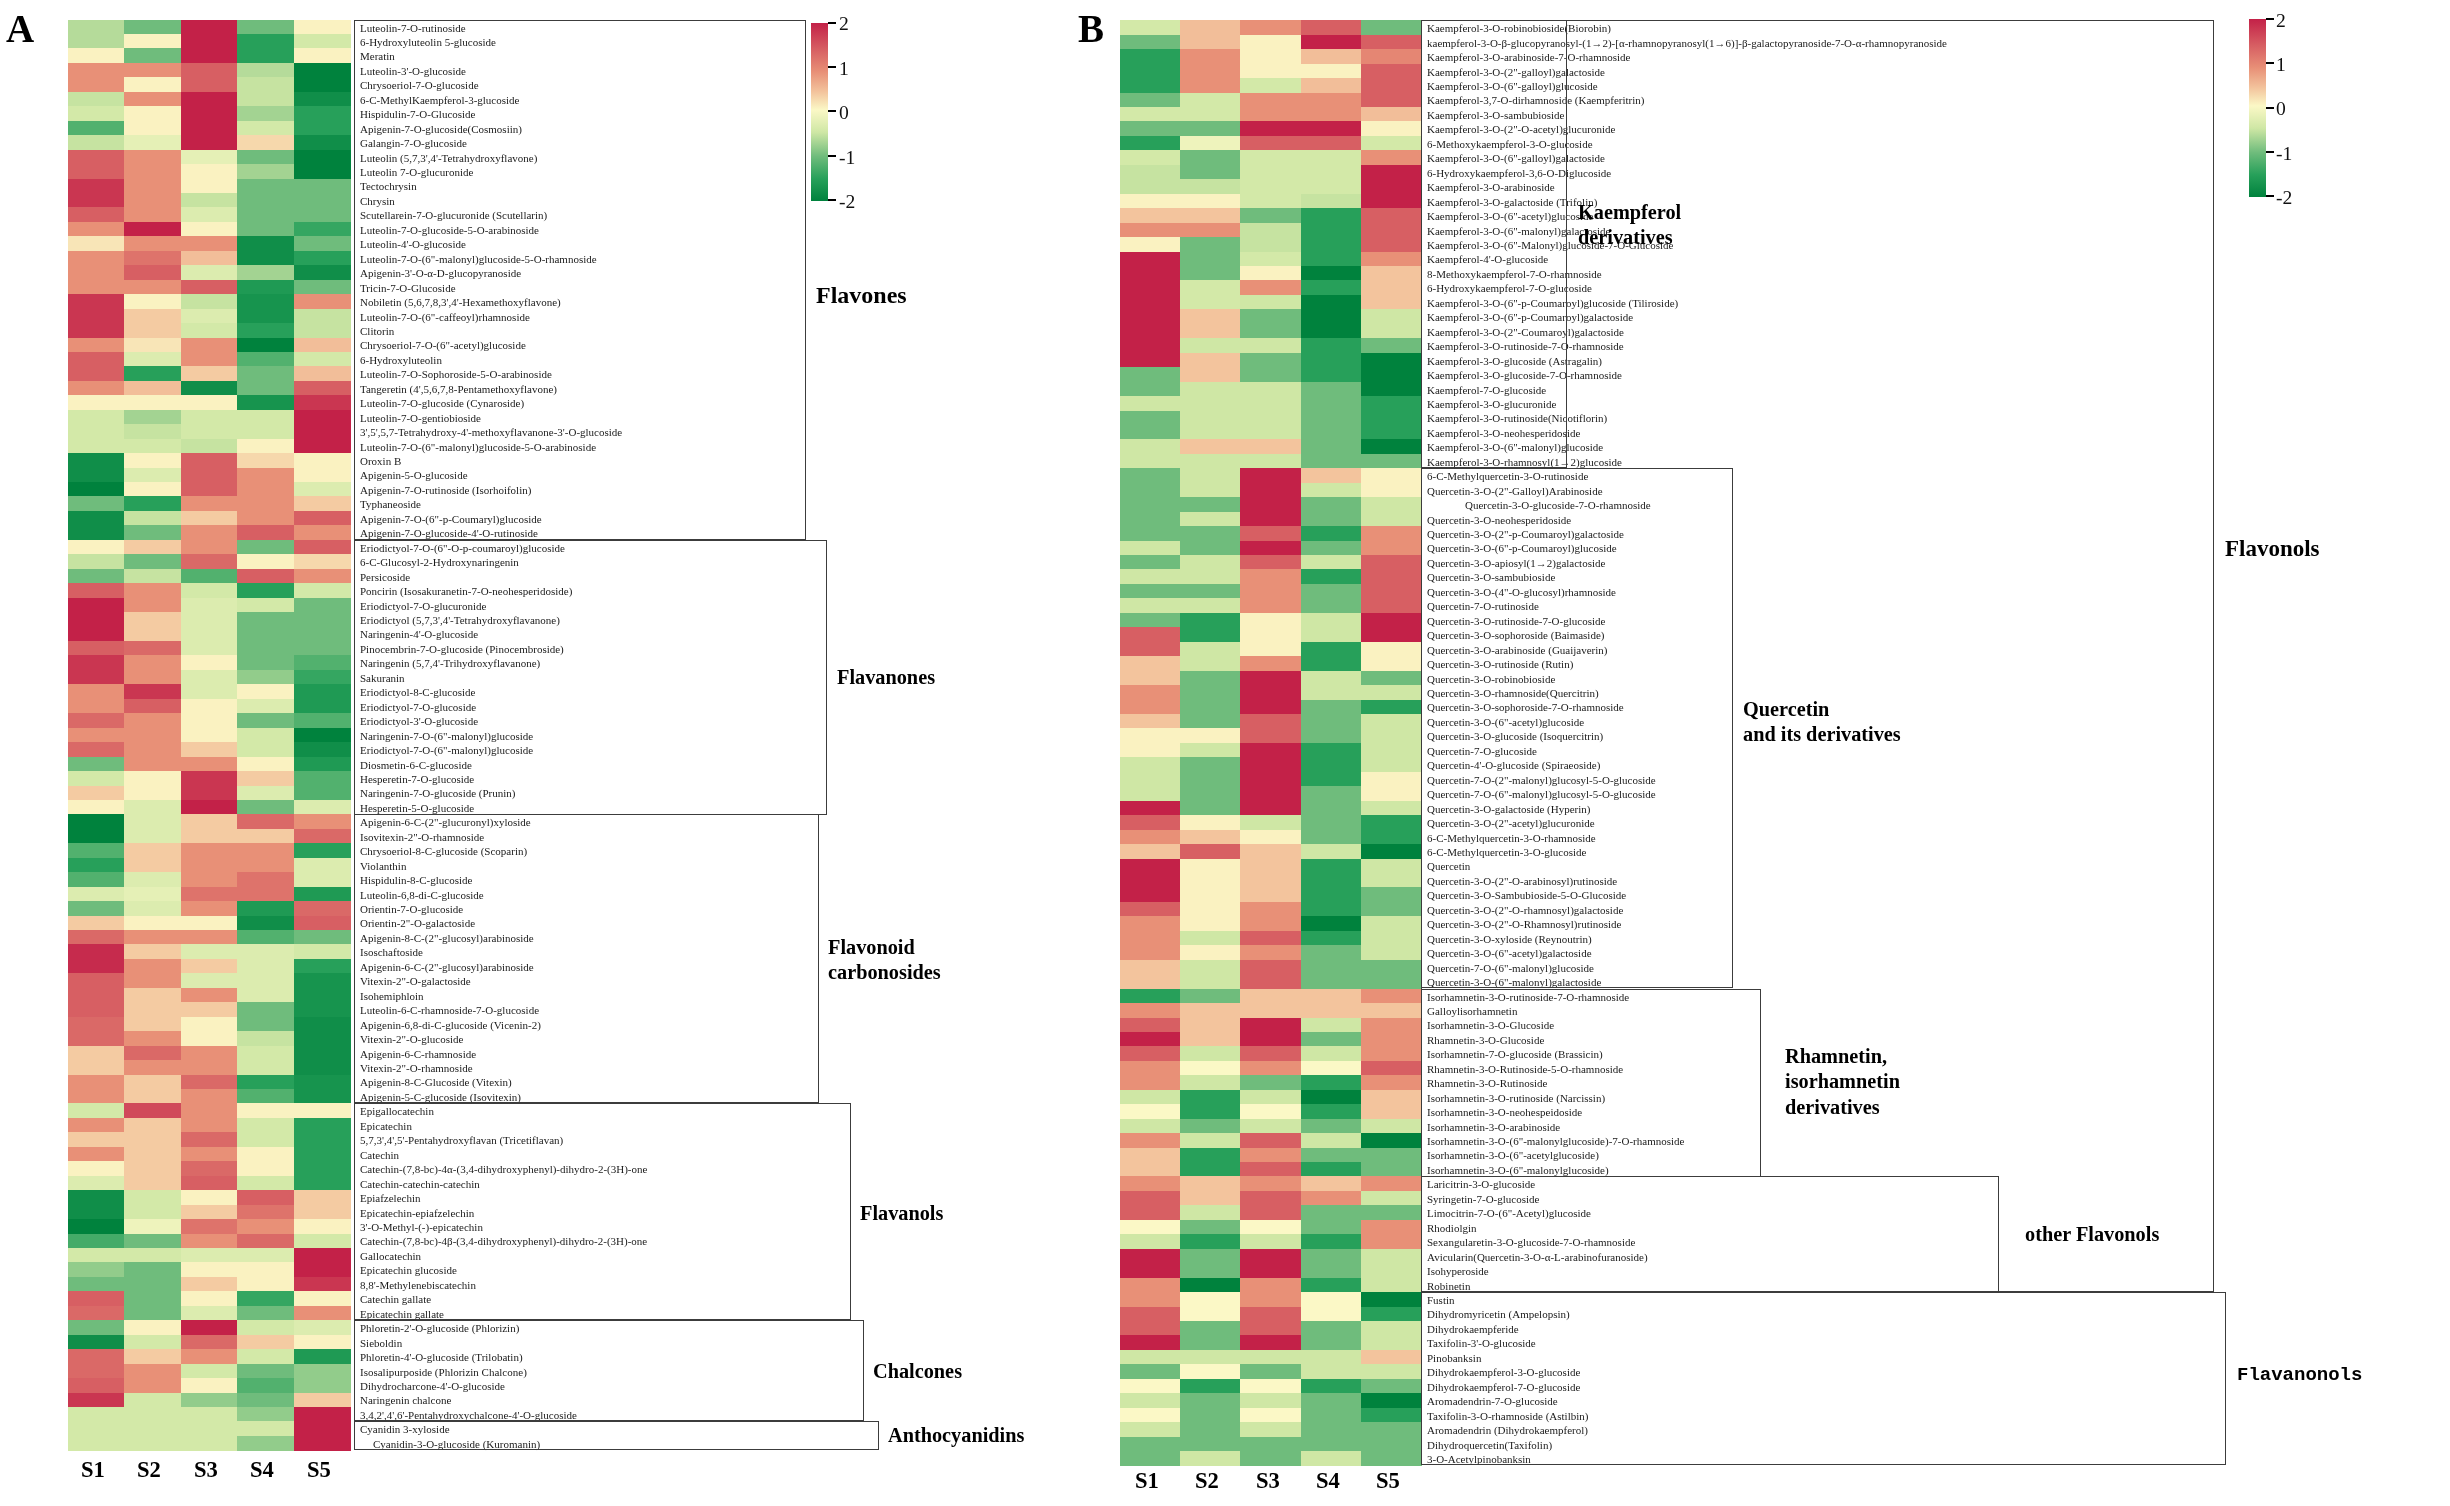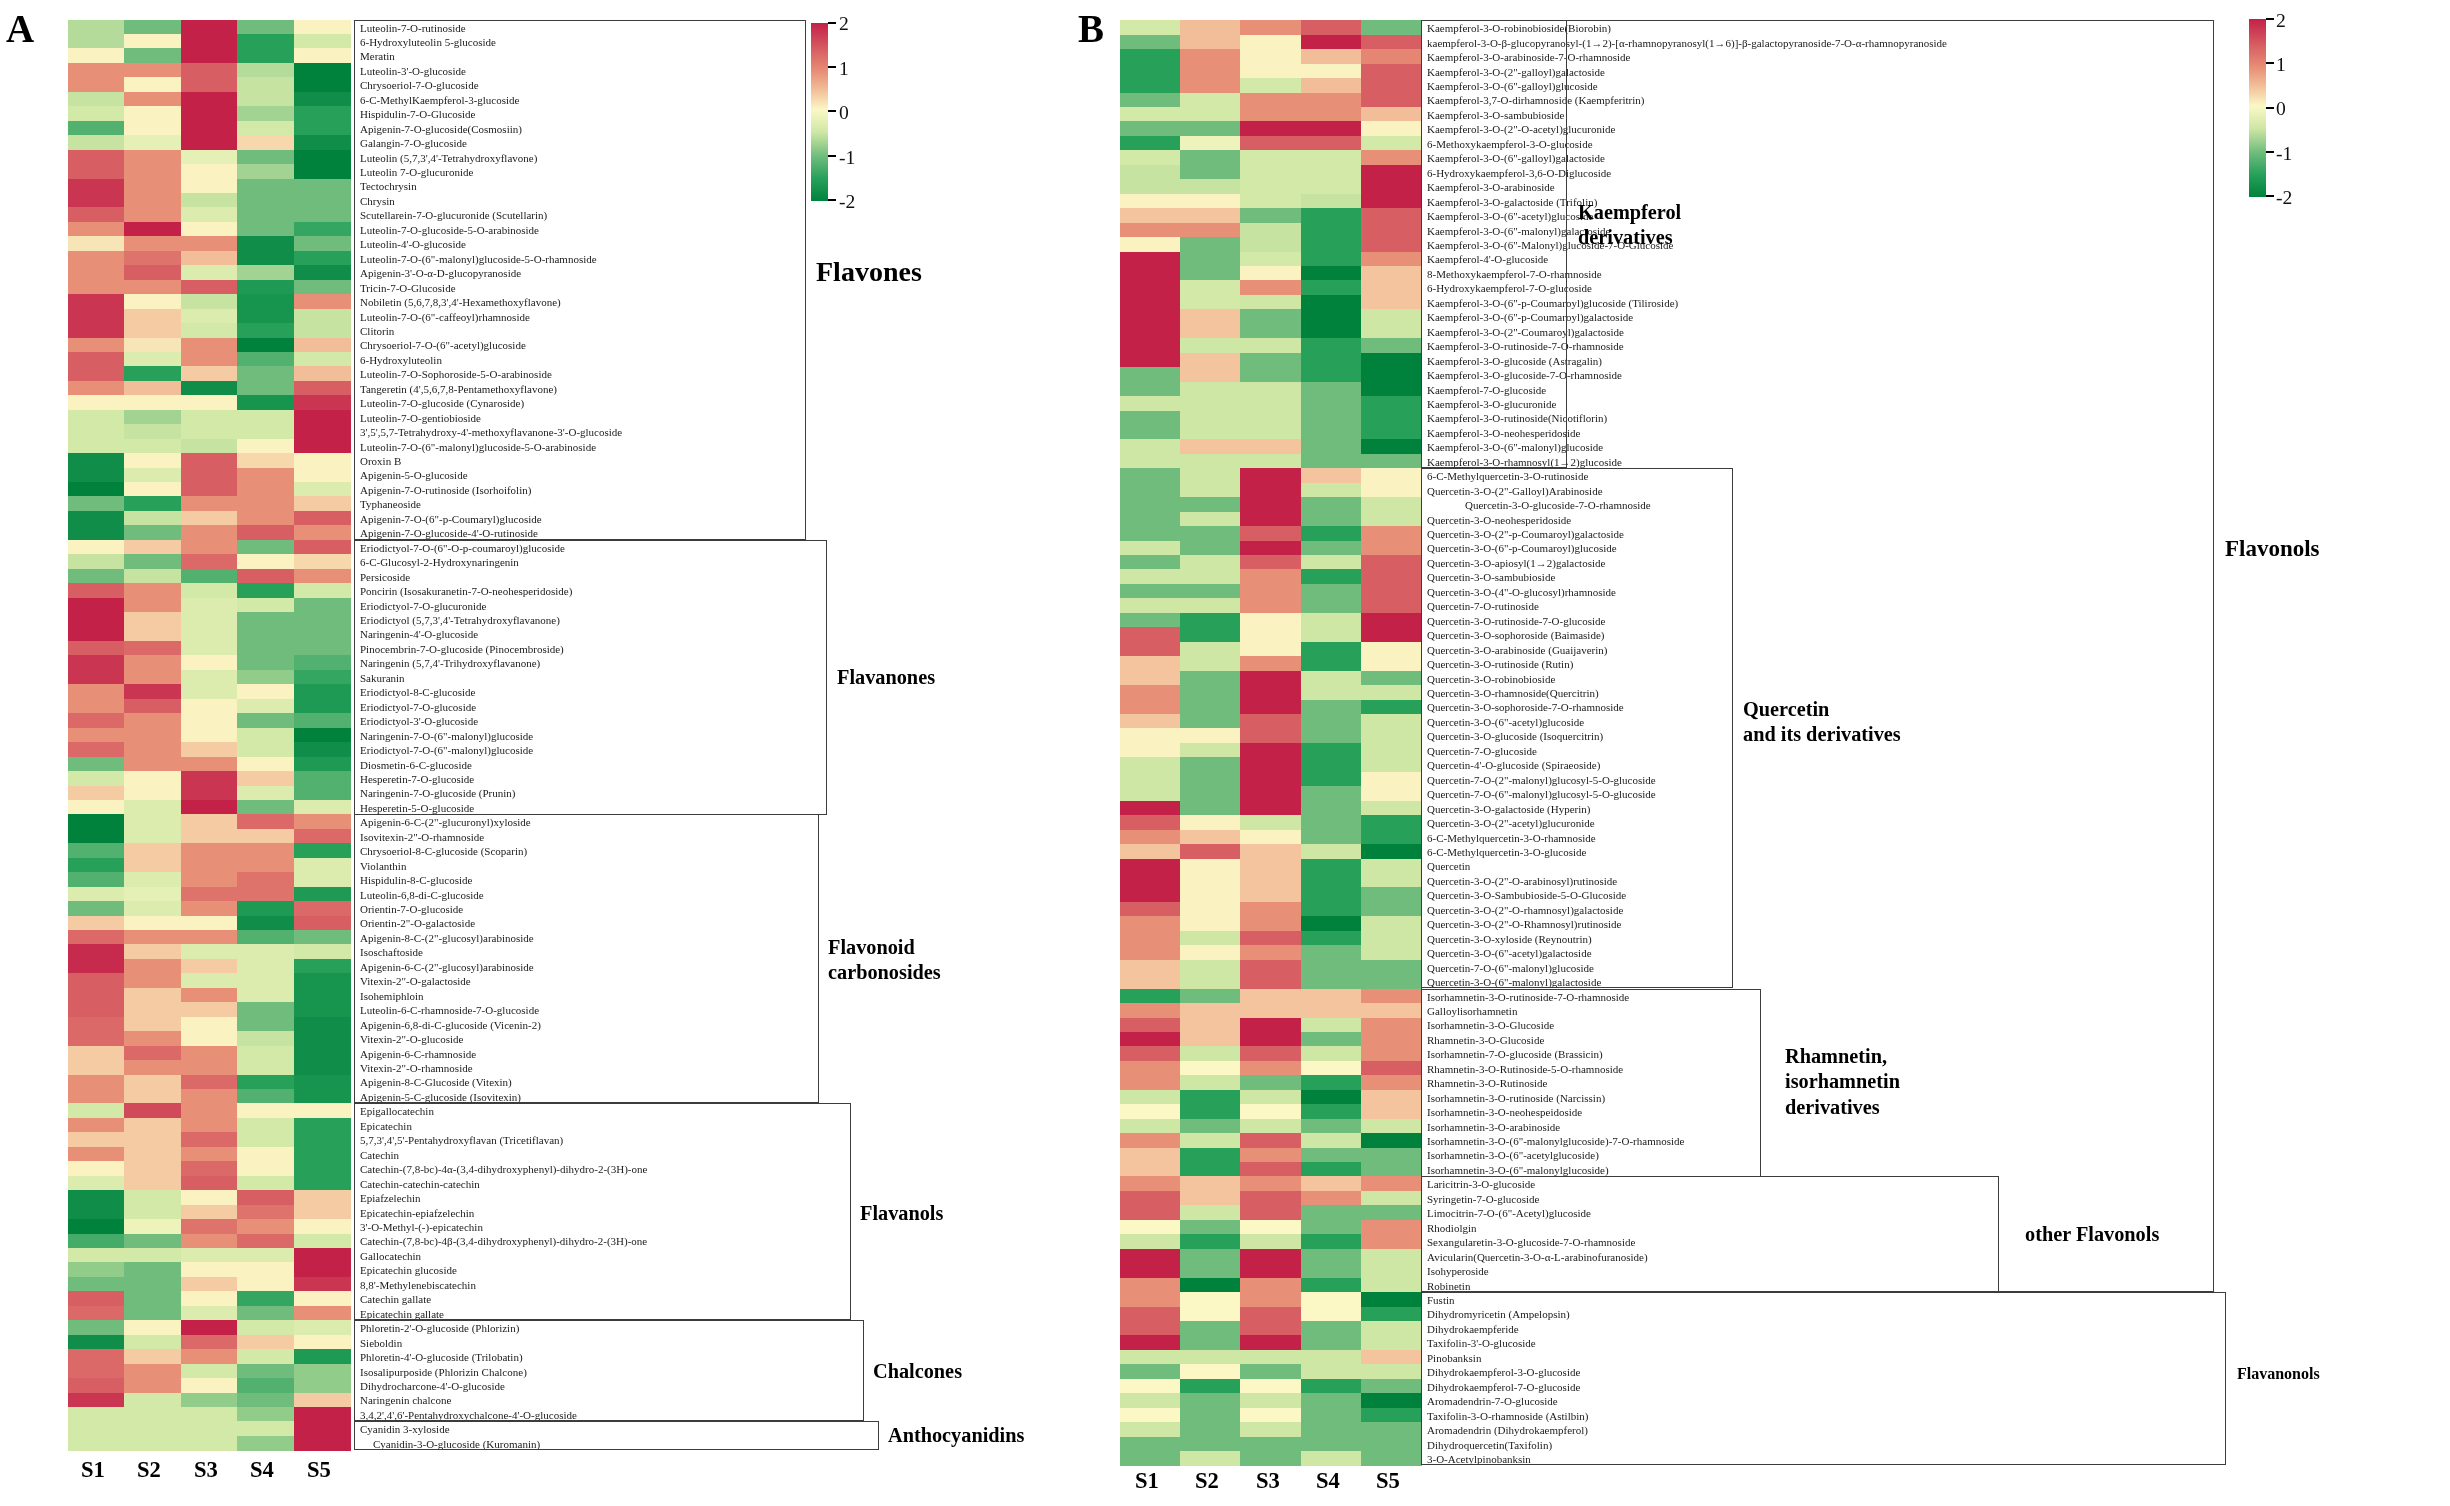--- a/index.html
+++ b/index.html
@@ -610,21 +610,21 @@
       <div class="cell" style="left: 237px; top: 1421px; width: 57px; height: 14.8px; background: rgb(211, 233, 168);"></div>
       <div class="cell" style="left: 294px; top: 1421px; width: 57px; height: 14.8px; background: rgb(195, 33, 72);"></div>
       <div class="row-label" style="left: 360px; top: 1422px; height: 14.5px;">Cyanidin 3-xyloside</div>
       <div class="cell" style="left: 68px; top: 1436px; width: 57px; height: 14.8px; background: rgb(211, 233, 168);"></div>
       <div class="cell" style="left: 124px; top: 1436px; width: 57px; height: 14.8px; background: rgb(211, 233, 168);"></div>
       <div class="cell" style="left: 181px; top: 1436px; width: 57px; height: 14.8px; background: rgb(211, 233, 168);"></div>
       <div class="cell" style="left: 237px; top: 1436px; width: 57px; height: 14.8px; background: rgb(146, 204, 139);"></div>
       <div class="cell" style="left: 294px; top: 1436px; width: 57px; height: 14.8px; background: rgb(195, 33, 72);"></div>
       <div class="row-label" style="left: 373px; top: 1437px; height: 14.5px;">Cyanidin-3-O-glucoside (Kuromanin)</div>
       <div class="group-box" style="left: 354px; top: 19.6px; width: 452px; height: 520px;"></div>
-      <div class="group-label" style="left: 816px; top: 254px; font-size: 28px;">
+      <div class="group-label" style="left: 816px; top: 280px; font-size: 24px;">
         <div>Flavones</div>
       </div>
       <div class="group-box" style="left: 354px; top: 540px; width: 473px; height: 275px;"></div>
       <div class="group-label" style="left: 837px; top: 665px; font-size: 20.3px;">
         <div>Flavanones</div>
       </div>
       <div class="group-box" style="left: 354px; top: 814px; width: 465px; height: 289px;"></div>
       <div class="group-label" style="left: 828px; top: 935px; font-size: 20.3px;">
         <div>Flavonoid</div>
         <div>carbonosides</div>
@@ -1277,21 +1277,21 @@
       </div>
       <div class="group-box" style="left: 1421px; top: 1176px; width: 578px; height: 116px;"></div>
       <div class="group-label" style="left: 2025px; top: 1222px; font-size: 20.3px;">
         <div>other Flavonols</div>
       </div>
       <div class="group-box" style="left: 1421px; top: 20.3px; width: 793px; height: 1272px;"></div>
       <div class="group-label" style="left: 2225px; top: 535px; font-size: 23px;">
         <div>Flavonols</div>
       </div>
       <div class="group-box" style="left: 1421px; top: 1292px; width: 805px; height: 173px;"></div>
-      <div class="group-label" style="left: 2237px; top: 1364px; font-size: 16px;">
+      <div class="group-label" style="left: 2237px; top: 1364px; font-size: 19px; font-family: Liberation Mono, monospace;">
         <div>Flavanonols</div>
       </div>
       <div class="col-label" style="left: 1135px; top: 1468px;">S1</div>
       <div class="col-label" style="left: 1195px; top: 1468px;">S2</div>
       <div class="col-label" style="left: 1256px; top: 1468px;">S3</div>
       <div class="col-label" style="left: 1316px; top: 1468px;">S4</div>
       <div class="col-label" style="left: 1376px; top: 1468px;">S5</div>
       <div class="legend-bar" style="left: 2249px; top: 19px; width: 16.6px; height: 178px; background: linear-gradient(rgb(195, 33, 72) 0%, rgb(215, 95, 99) 15%, rgb(232, 144, 119) 27.5%, rgb(243, 196, 157) 38.8%, rgb(251, 248, 198) 48.8%, rgb(207, 231, 165) 61.3%, rgb(111, 188, 124) 75%, rgb(39, 160, 90) 87.5%, rgb(0, 130, 61) 100%);"></div>
       <div class="legend-tick" style="left: 2266px; top: 17.7px; width: 7.5px;"></div>
       <div class="legend-num" style="left: 2276px; top: 10.5px;">2</div>

